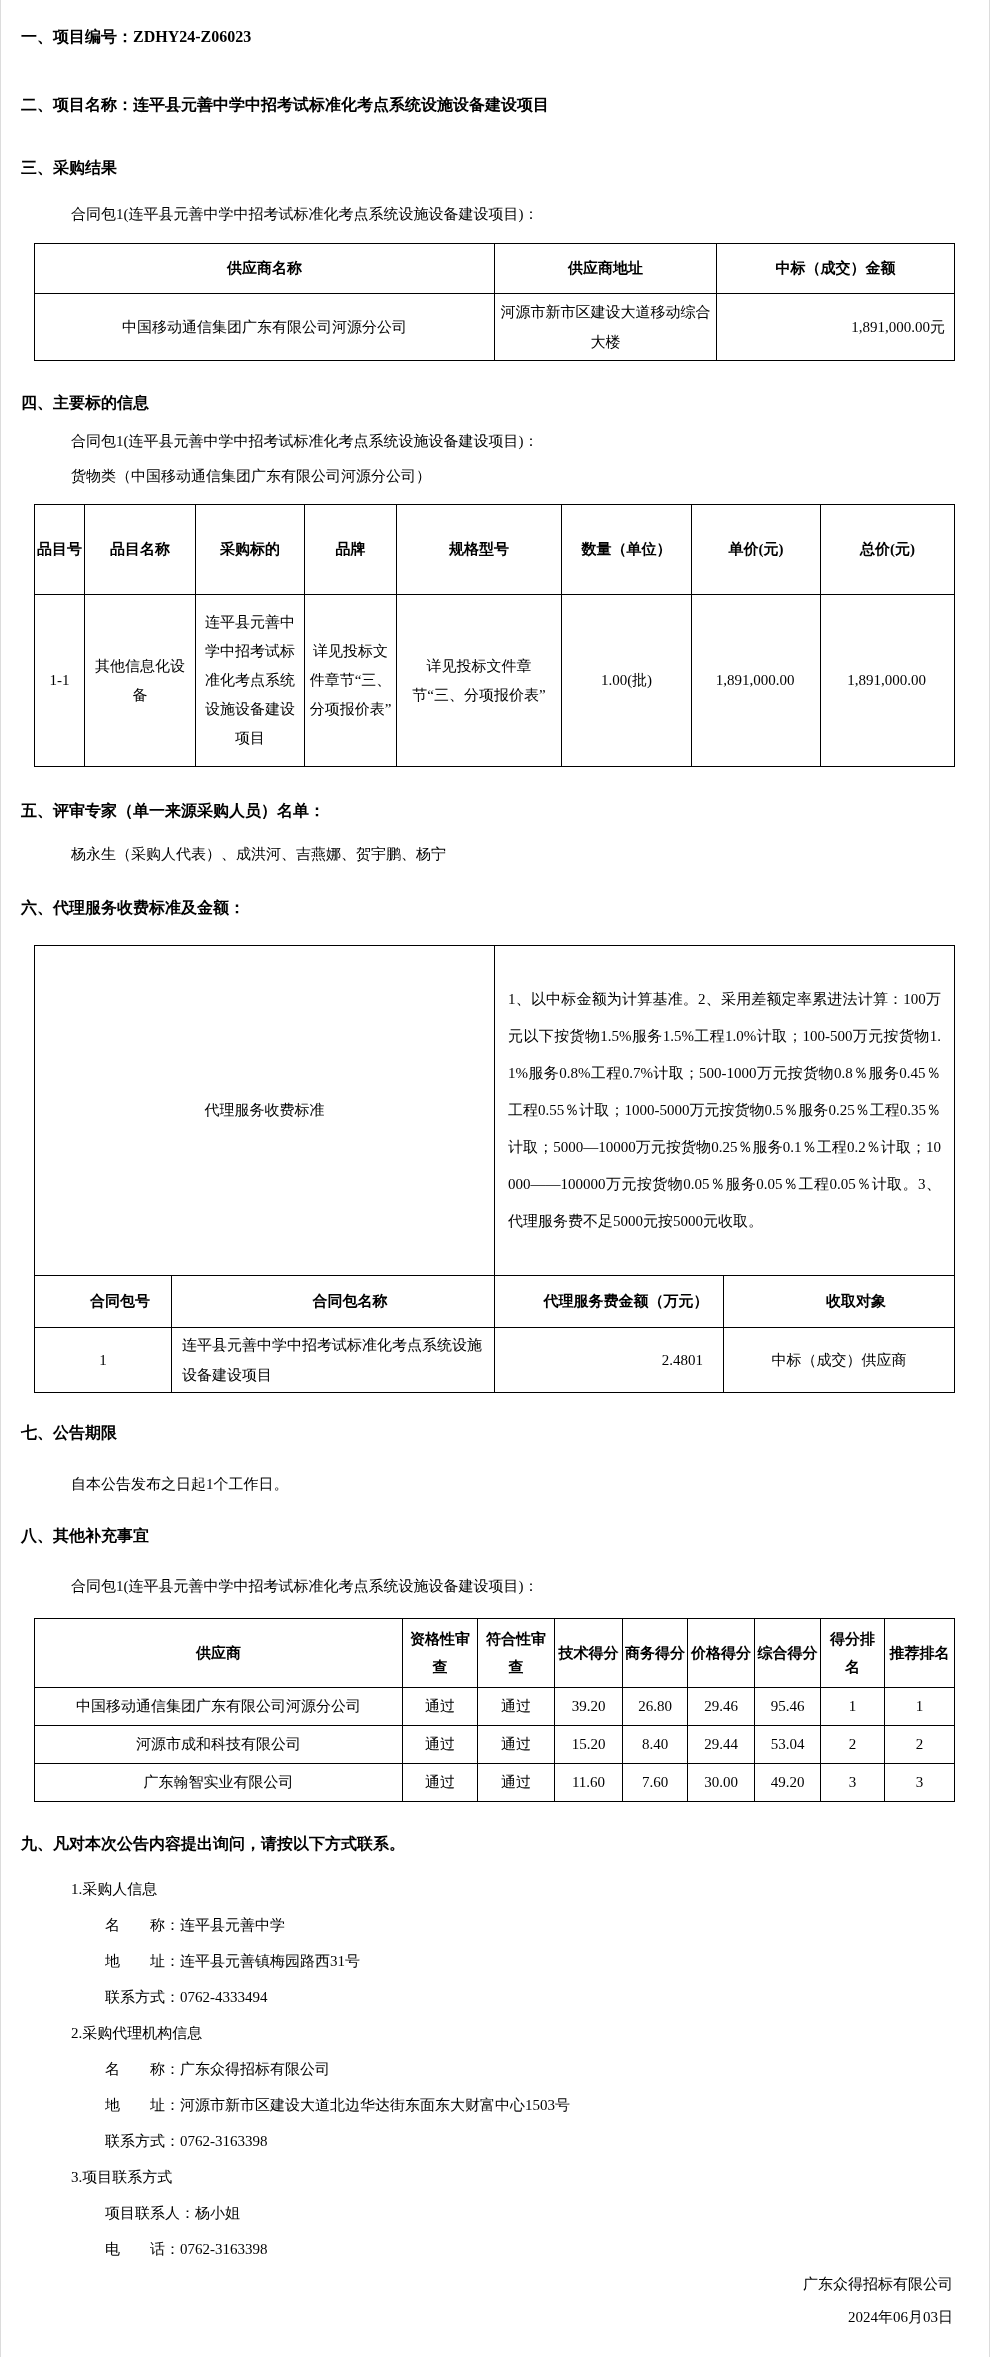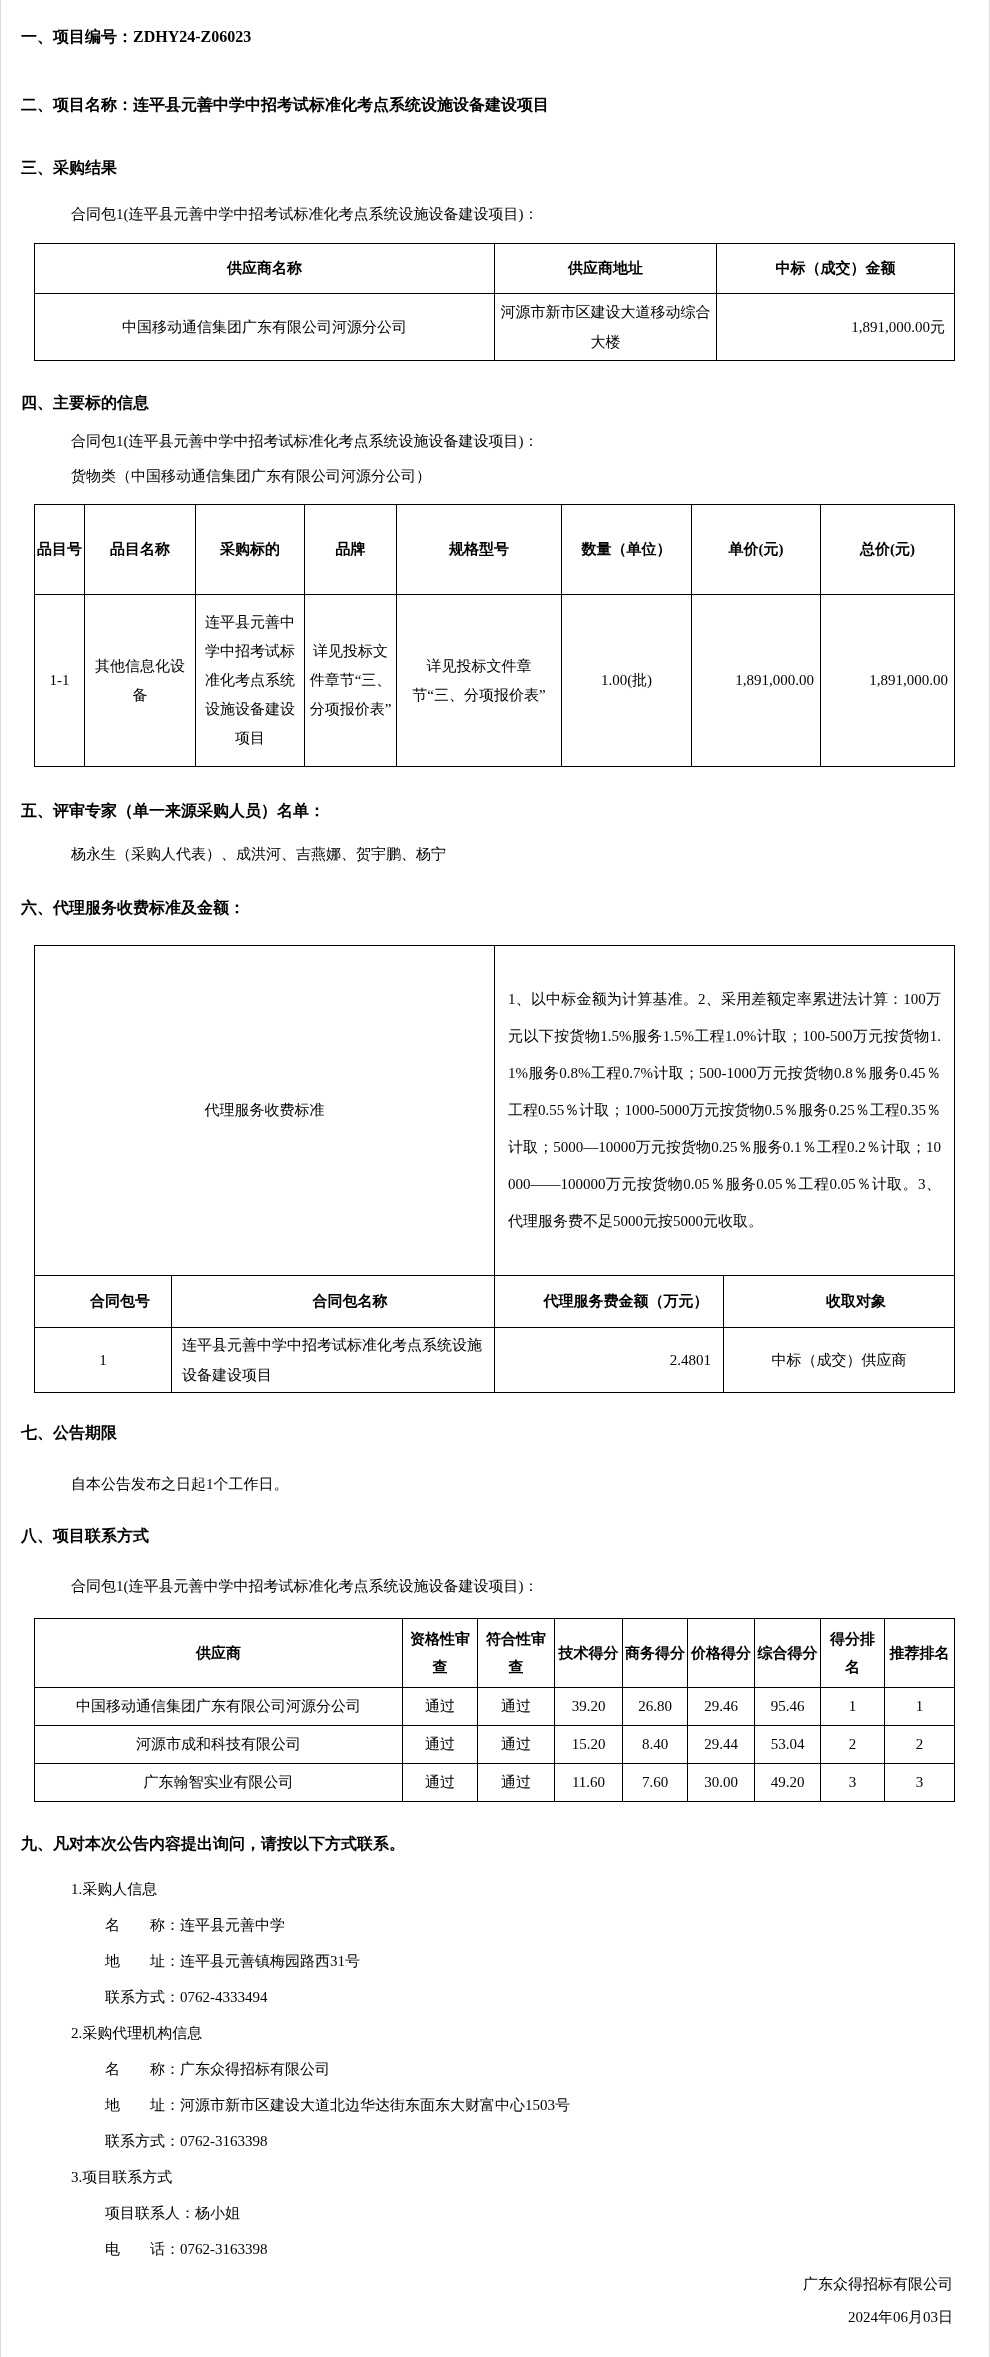--- a/index.html
+++ b/index.html
@@ -30,27 +30,27 @@
     padding:2px 4px;box-sizing:border-box;word-break:break-all;
   }
   .tbl th{font-weight:bold;}
 
   .result-tbl th{height:50px;}
   .result-tbl td{height:67px;line-height:30px;}
   .result-tbl td.money{text-align:right;padding-right:9px;}
 
   .items-tbl th{height:90px;line-height:27px;padding:2px 2px;}
   .items-tbl td{height:172px;line-height:29px;}
-  .items-tbl td.money{text-align:right;padding-right:6px;}
+  .items-tbl td.money{padding-right:6px;}
 
   .fee-tbl .fee-label{height:330px;}
   .fee-tbl .fee-text{text-align:justify;text-align-last:left;line-height:37px;padding:6px 13px;}
   .fee-tbl th{height:52px;padding-left:38px;}
   .fee-tbl td.pkg-name{text-align:left;line-height:30px;padding-left:10px;height:64px;}
-  .fee-tbl td.fee-amount{text-align:right;padding-right:12px;}
+  .fee-tbl td.fee-amount{text-align:right;padding-right:20px;}
 
   .eval-tbl th{height:66px;line-height:28px;padding:6px 2px;}
   .eval-tbl td{height:38px;}
 
   .footer-line{font-size:15px;line-height:22px;text-align:right;padding-right:36px;}
 </style>
 </head>
 <body>
 
 <div class="page">
@@ -148,21 +148,21 @@
       <td class="pkg-name">连平县元善中学中招考试标准化考点系统设施设备建设项目</td>
       <td class="fee-amount">2.4801</td>
       <td>中标（成交）供应商</td>
     </tr>
   </tbody>
     </table>
 
   <div class="heading mt29">七、公告期限</div>
   <div class="para mt29">自本公告发布之日起1个工作日。</div>
 
-  <div class="heading mt30">八、项目联系方式</div>
+  <div class="heading mt30">八、其他补充事宜</div>
   <div class="para mt28">合同包1(连平县元善中学中招考试标准化考点系统设施设备建设项目)：</div>
 
   <table class="tbl eval-tbl mt21">
     <colgroup>
       <col style="width:368px">
         <col style="width:75px">
         <col style="width:77px">
         <col style="width:68px">
       <col style="width:65px">
         <col style="width:67px">

